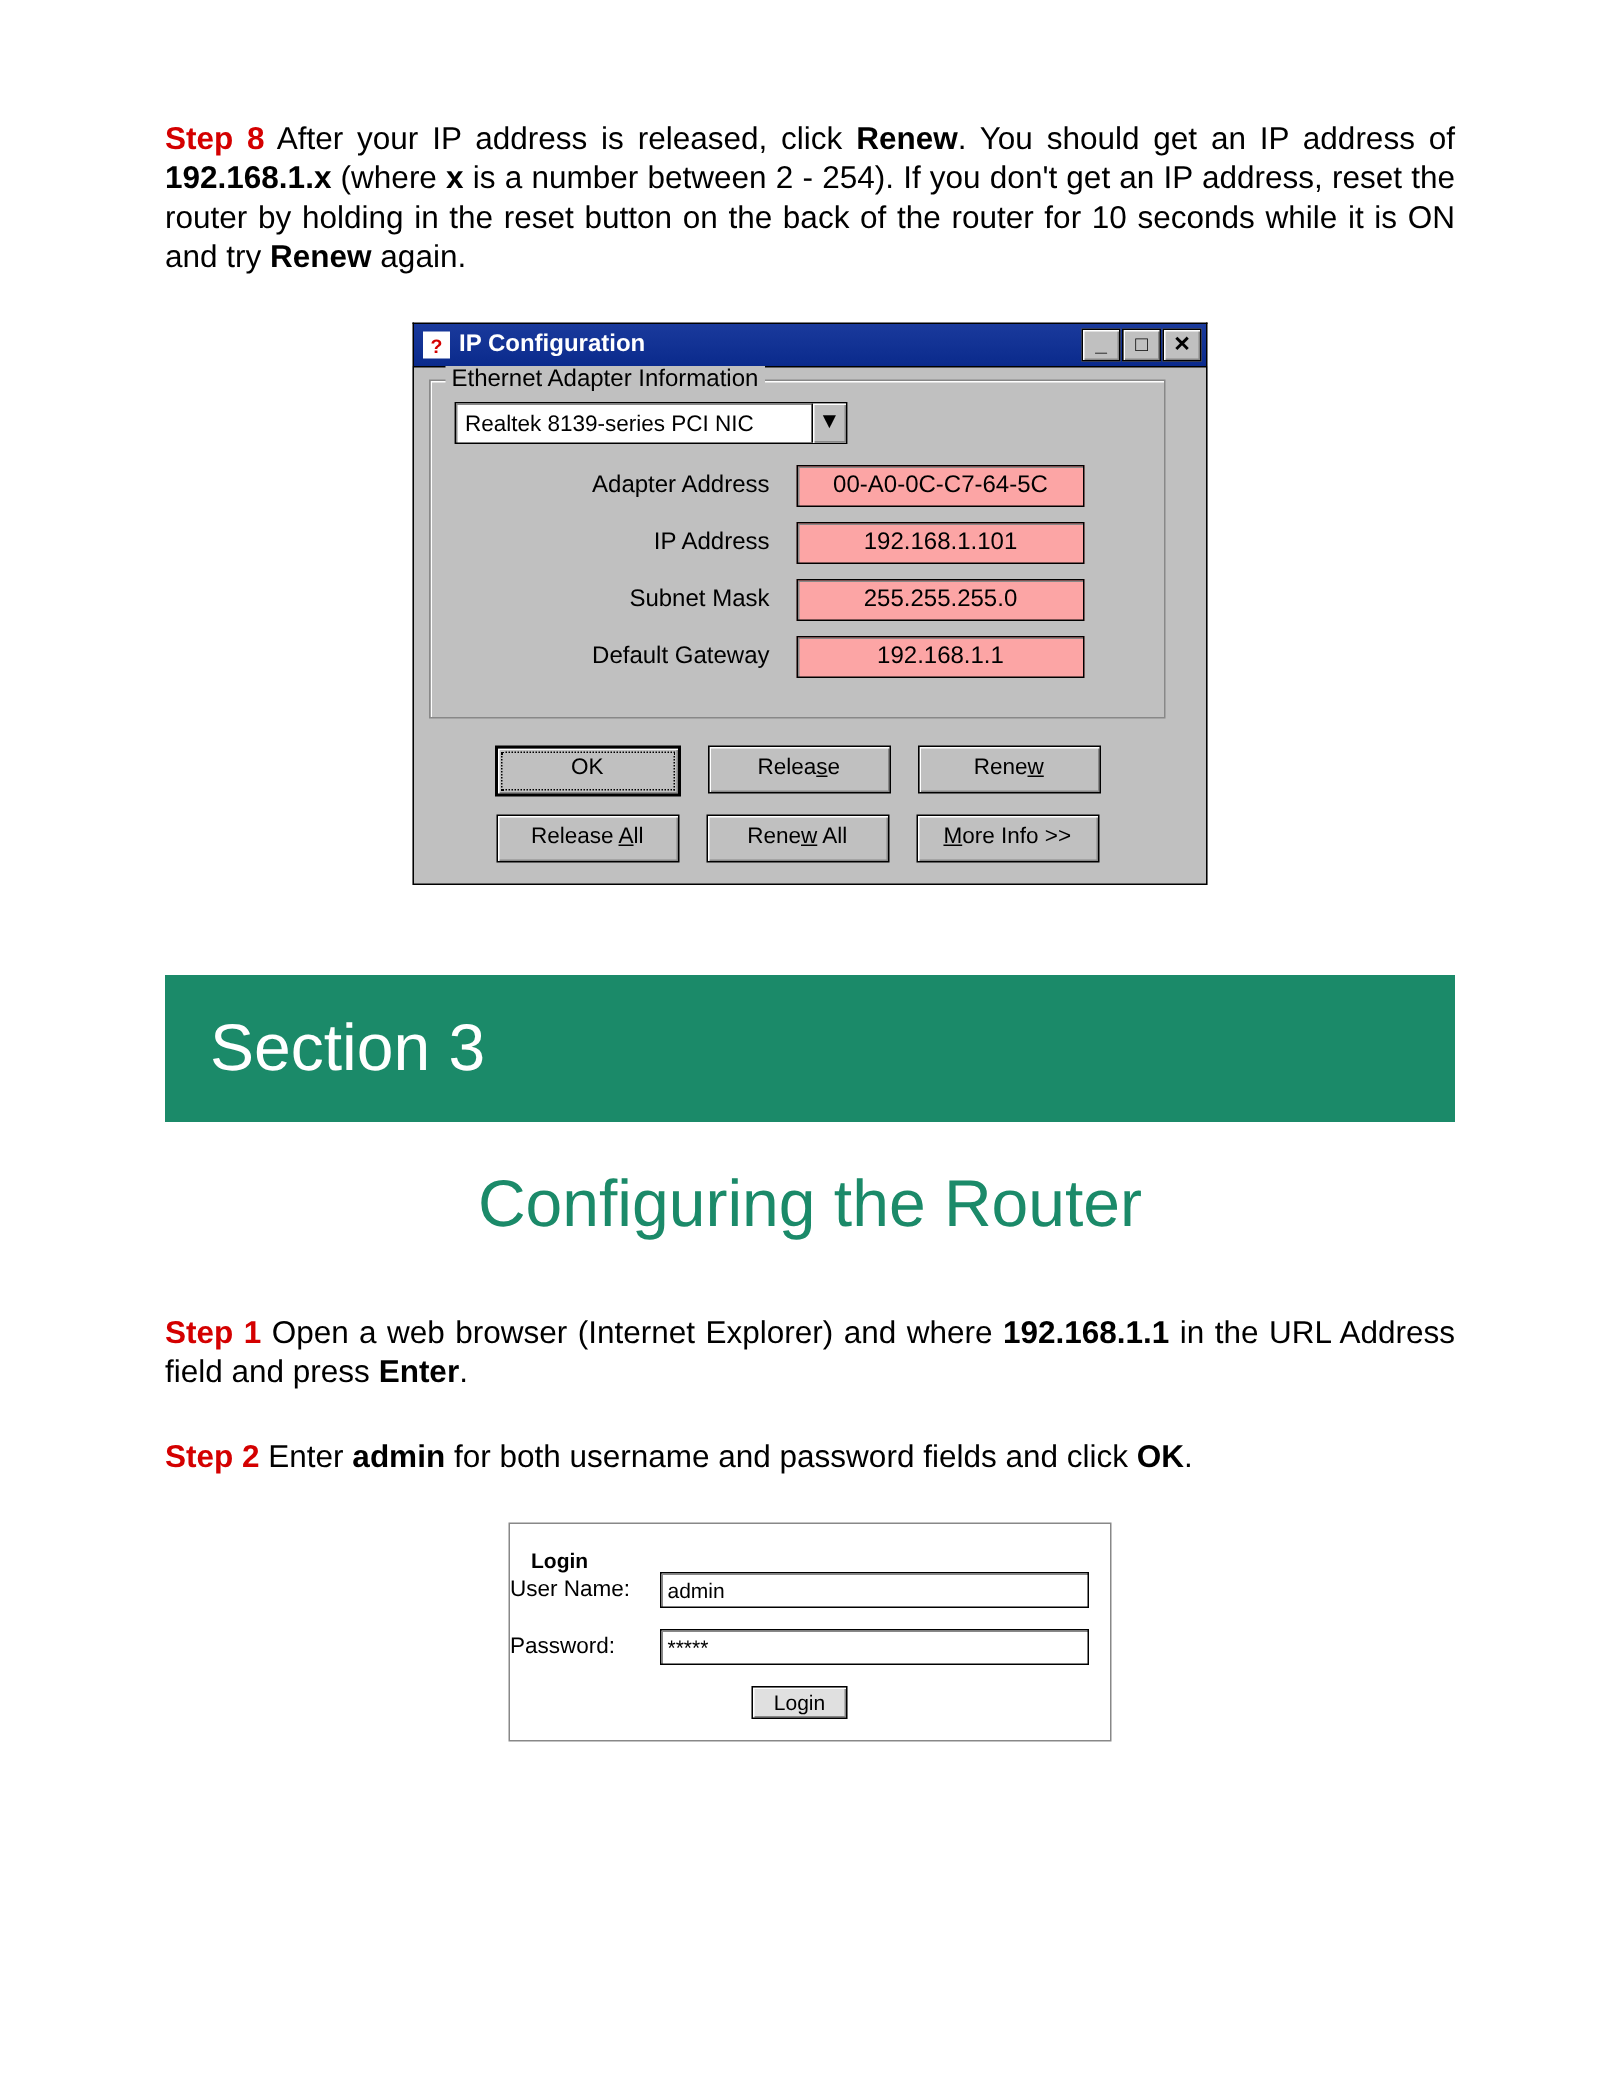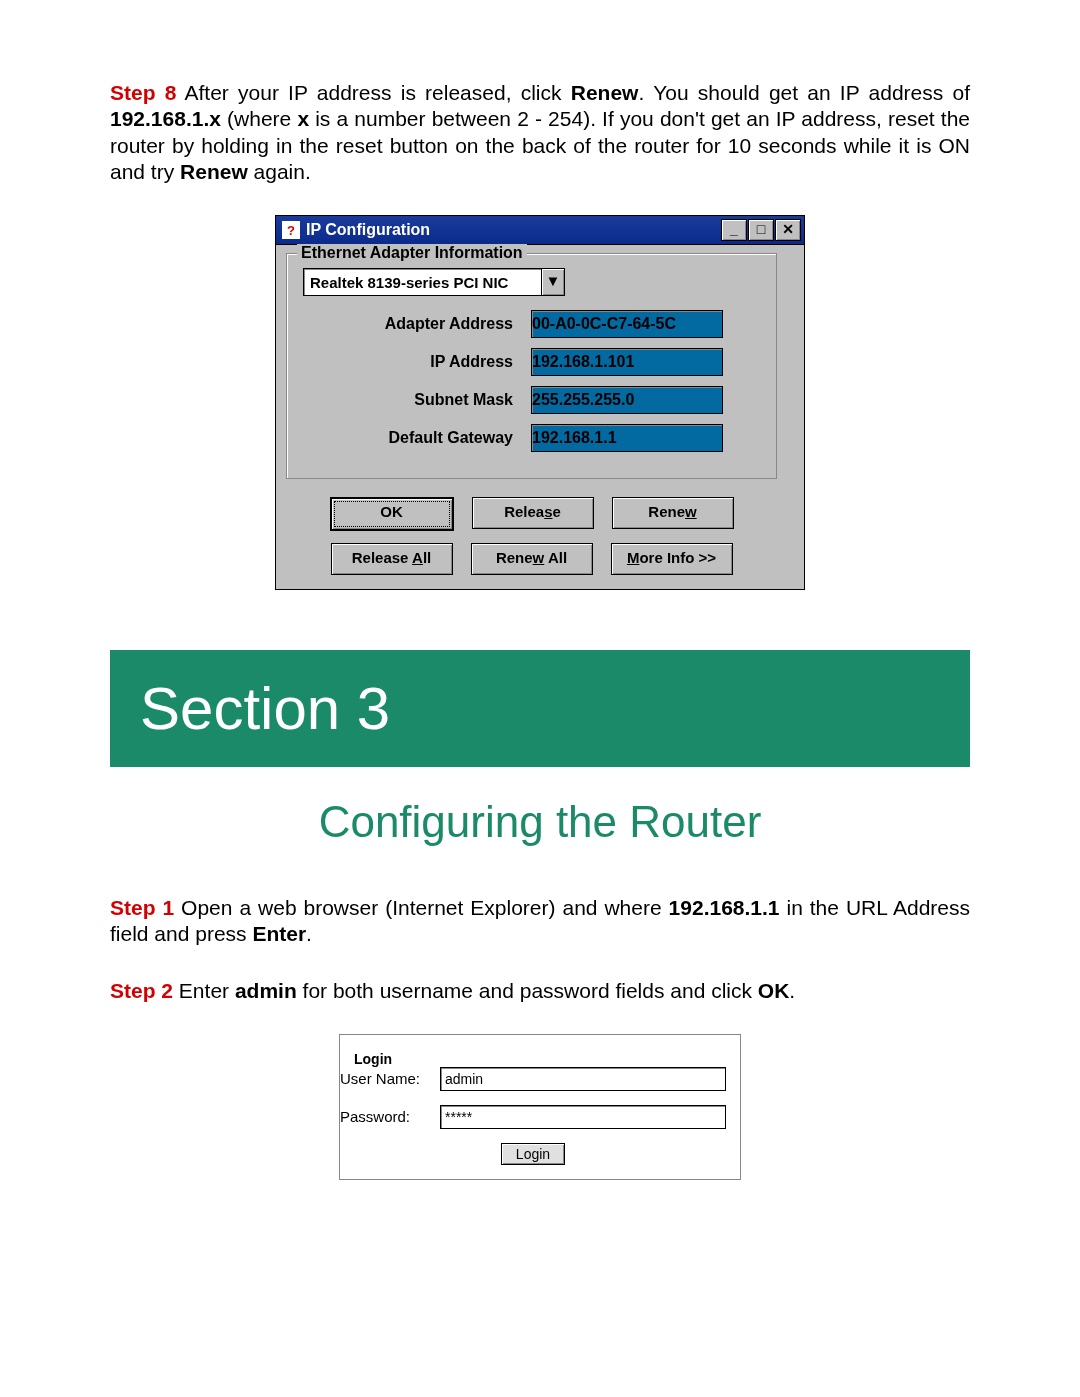--- a/index.html
+++ b/index.html
@@ -59,21 +59,20 @@
     font-weight: bold;
     text-align: center;
     line-height: 18px;
     color: #000;
     margin-left: 1px;
   }
   .ipcfg-body {
     background: #c0c0c0;
     border: 1px solid #000;
     padding: 8px 27px 14px 10px;
-    font-weight: bold;
   }
   .fieldset {
     border: 1px solid #888;
     box-shadow: inset 1px 1px 0 #fff;
     padding: 14px 16px 16px 16px;
     position: relative;
     margin-bottom: 18px;
   }
   .fieldset-legend {
     position: absolute;
@@ -102,24 +101,24 @@
     text-align:center; line-height:24px;
   }
   .fld-row {
     display:flex; align-items:center; margin:10px 0;
   }
   .fld-lbl {
     width: 210px; text-align:right; padding-right:18px; font-size:16px;
   }
   .fld-box {
     width: 190px; height:26px;
-    background:#0369a1;
+    background:#fca5a5;
     border:1px solid #000;
     box-shadow: inset 1px 1px 0 #888;
-    text-align:left; line-height:26px; font-size:16px;
+    text-align:center; line-height:26px; font-size:16px;
   }
   .btnrow {
     display:flex; justify-content:center; gap:18px; margin-top:10px;
   }
   .winbtn {
     width: 120px; height:30px;
     background:#c0c0c0;
     border:1px solid #000;
     box-shadow: inset 1px 1px 0 #fff, inset -1px -1px 0 #888;
     font-size:15px;
@@ -129,21 +128,21 @@
     outline: 1px dotted #000;
     outline-offset: -5px;
     border:2px solid #000;
     line-height:26px;
   }
 
   
   .section-banner {
     background: #1b8a69;
     color: #fff;
-    font-size: 60px;
+    font-size: 44px;
     padding: 24px 30px;
     margin: 20px 0 30px 0;
   }
   .config-title {
     color: #1b8a69;
     font-size: 44px;
     text-align: center;
     margin: 0 0 48px 0;
     font-weight: normal;
   }

